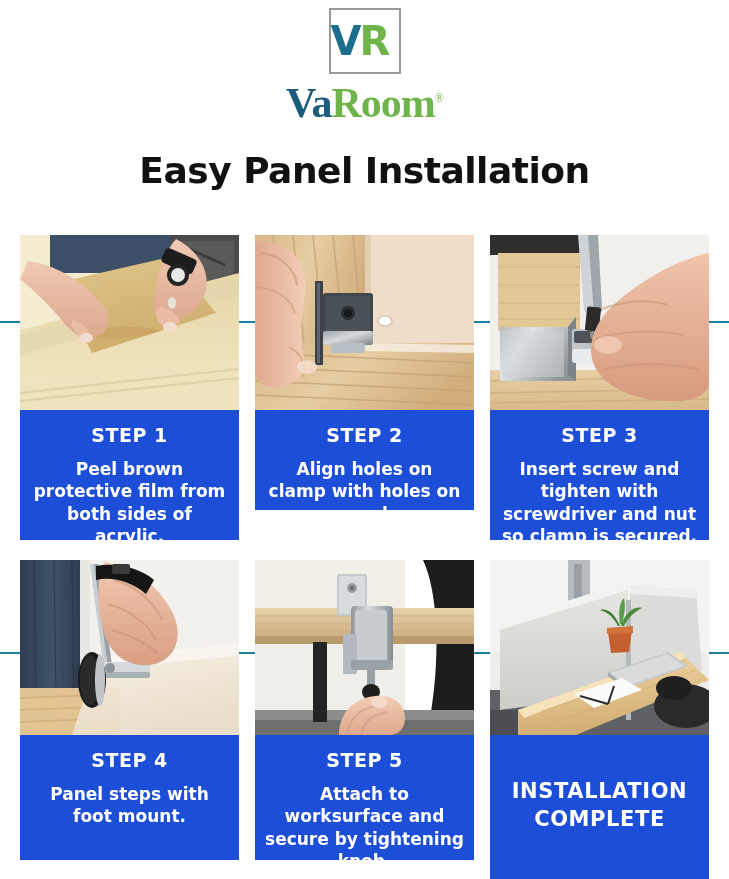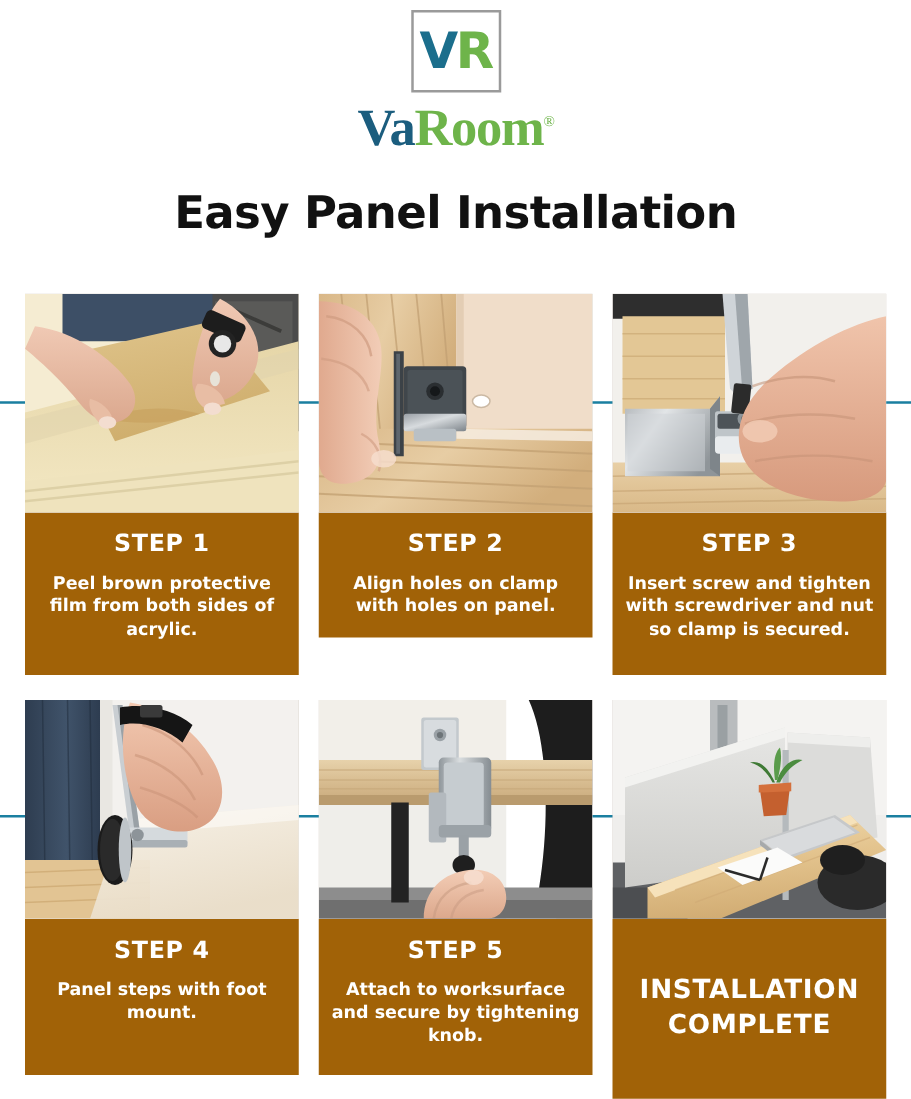--- a/index.html
+++ b/index.html
@@ -26,21 +26,21 @@
     flex-direction: column;
     align-items: center;
   }
   .logo-mark {
     width: 72px;
     height: 66px;
     border: 2px solid #9a9a9a;
     box-sizing: border-box;
     display: flex;
     align-items: center;
-    justify-content: center;
+    justify-content: flex-start;
     background: #ffffff;
   }
   .logo-mark-text {
     font-size: 40px;
     font-weight: bold;
     letter-spacing: -2px;
     line-height: 1;
     font-family: "DejaVu Sans", sans-serif;
   }
   .logo-v { color: #1b6e8c; }
@@ -102,42 +102,42 @@
     width: 219px;
   }
   .photo {
     width: 219px;
     height: 175px;
     position: relative;
     overflow: hidden;
     background: #d9d4cc;
   }
   .caption {
-    background: #a16207;
+    background: #1d4ed8;
     color: #ffffff;
     text-align: center;
     padding: 14px 10px 16px 10px;
     box-sizing: border-box;
   }
   .caption-1 { height: 130px; }
   .caption-2 { height: 100px; }
   .caption-3 { height: 130px; }
   .caption-4 { height: 125px; }
   .caption-5 { height: 125px; }
   .caption-6 { height: 154px; }
 
   .step-title {
     font-size: 19px;
     font-weight: bold;
     letter-spacing: 0.5px;
     margin-bottom: 12px;
     font-family: "DejaVu Sans", sans-serif;
   }
   .step-body {
-    font-size: 14px;
+    font-size: 17px;
     font-weight: bold;
     line-height: 1.32;
     font-family: "DejaVu Sans", sans-serif;
   }
   .final-title {
     font-size: 21px;
     font-weight: bold;
     letter-spacing: 0.6px;
     line-height: 1.35;
     padding-top: 28px;

